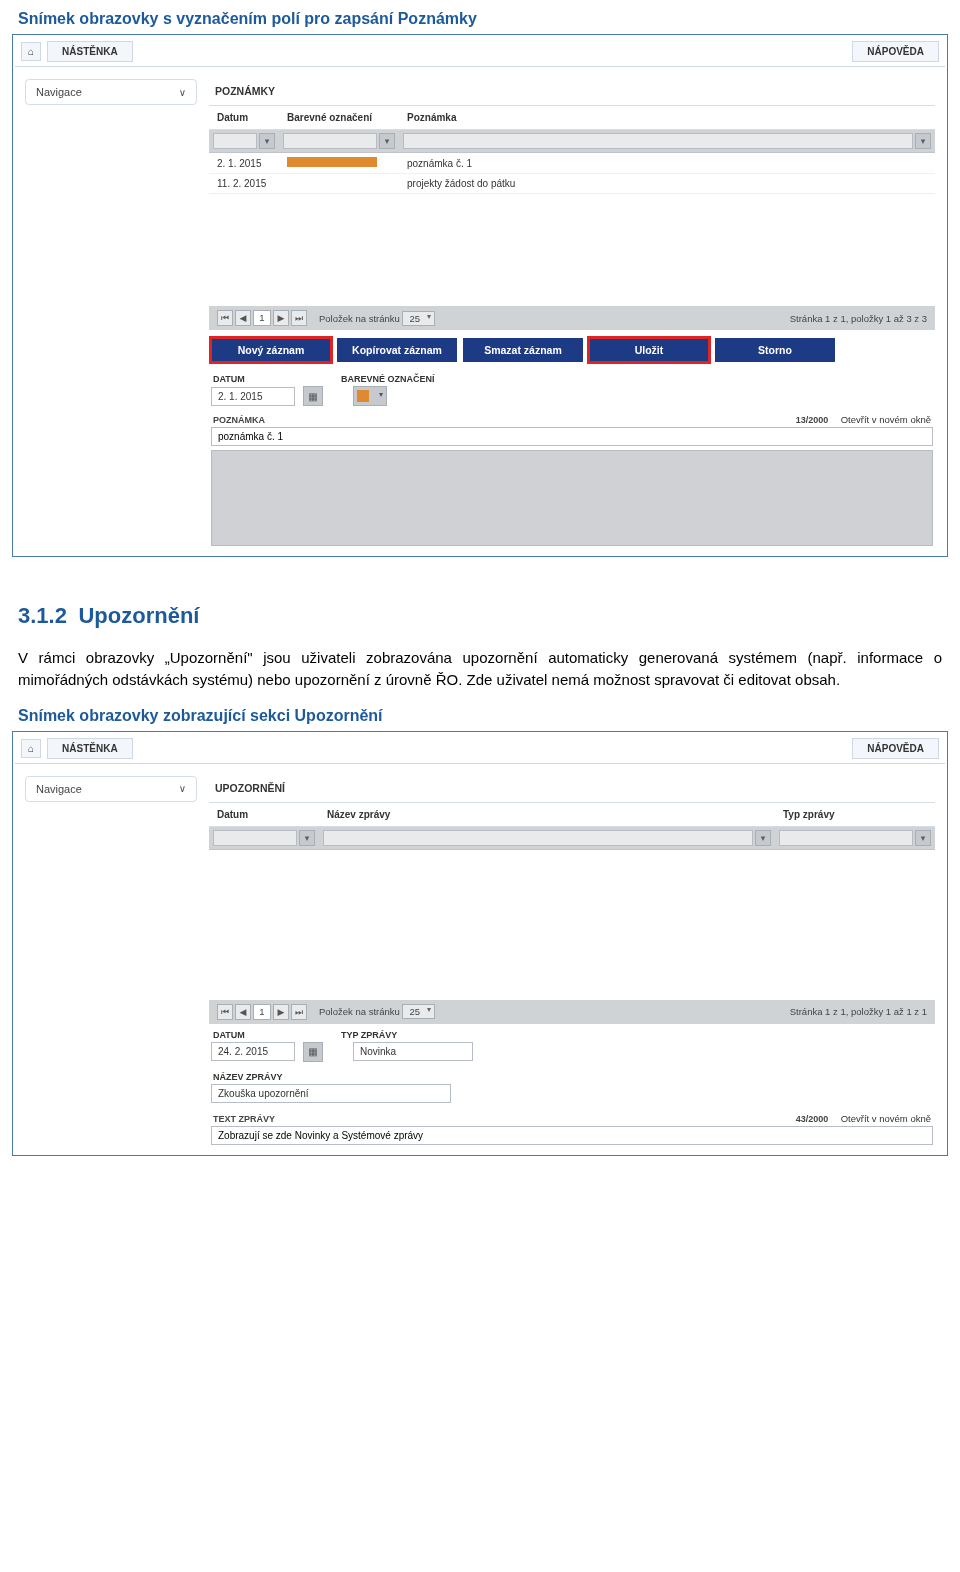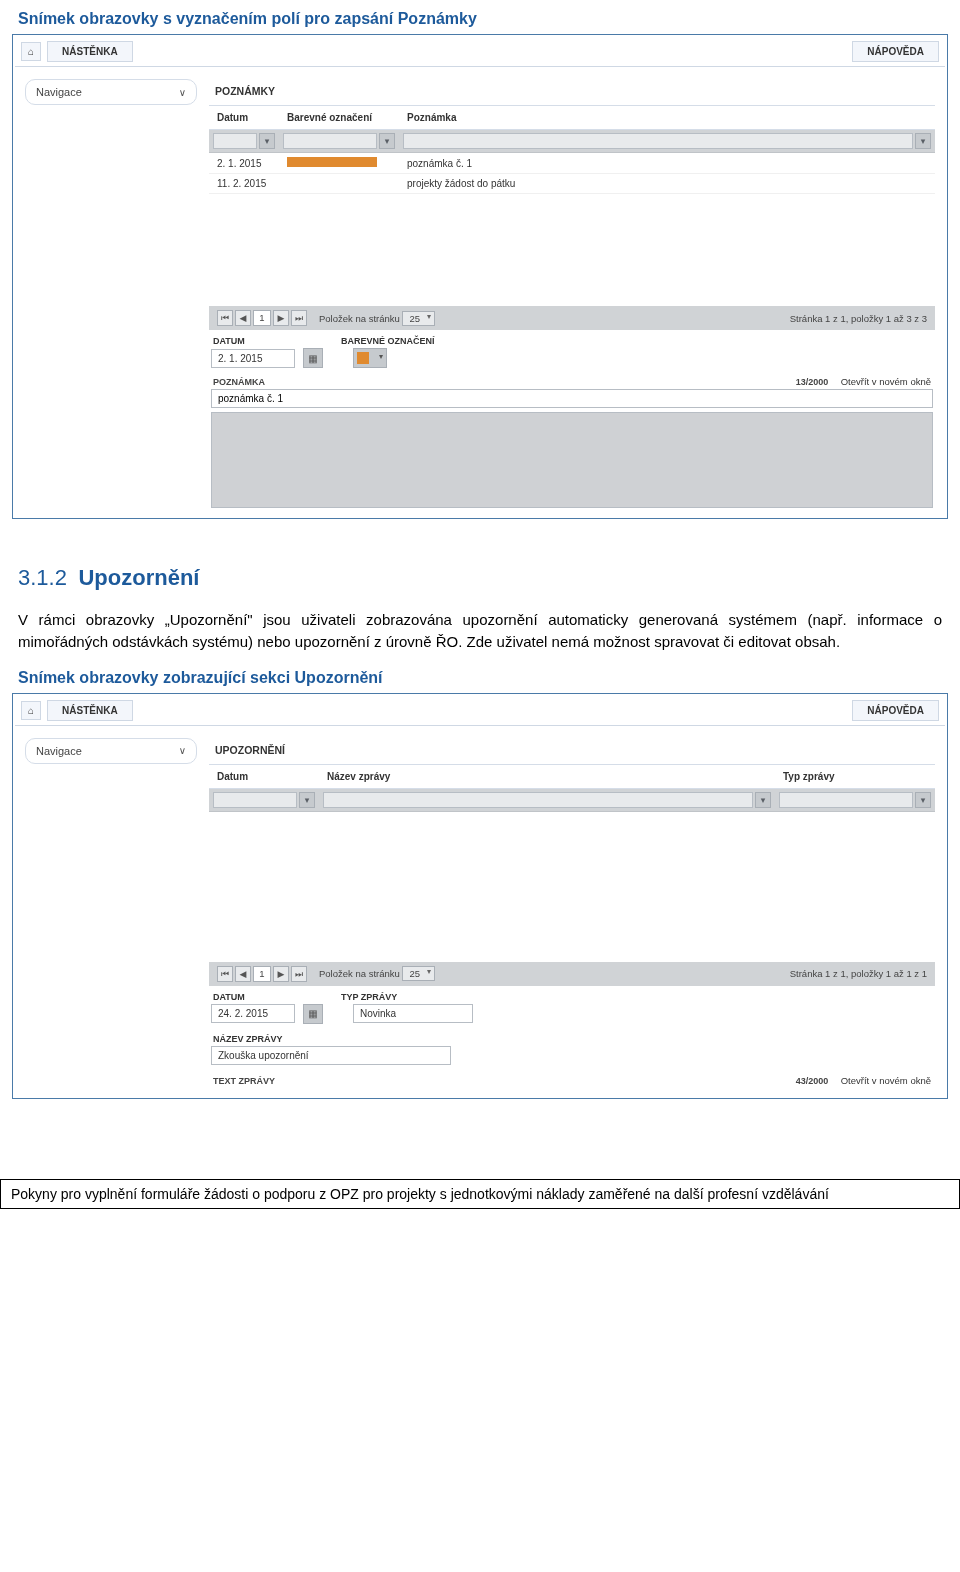--- a/index.html
+++ b/index.html
@@ -65,21 +65,21 @@
     background: #fff;
     padding: 12px 10px 8px;
   }
   .sidebar {
     width: 172px;
     flex-shrink: 0;
     margin-right: 12px;
   }
   .side-card {
     border: 1px solid #d5dde8;
-    border-radius: 10px;
+    border-radius: 4px;
     padding: 6px 10px;
     display: flex;
     align-items: center;
     justify-content: space-between;
     font-size: 11px;
     background: #fff;
   }
   .side-chevron { color: #555; font-size: 10px; }
   .content {
     flex: 1;
@@ -307,21 +307,21 @@
   }
   
   .body-text {
     padding: 8px 18px 6px;
     font-size: 15px;
     line-height: 1.45;
     text-align: justify;
   }
   .sec-num {
     color: #1d5a9b;
-    font-weight: normal;
+    font-weight: bold;
     font-size: 22px;
     display: inline-block;
     width: 56px;
   }
   .sec-title {
     color: #1d5a9b;
     font-weight: bold;
     font-size: 22px;
   }
   .sec-head {
@@ -415,20 +415,27 @@
           <div class="pg-num">1</div>
           <div class="pg-btn">▶</div>
           <div class="pg-btn">⏭</div>
           <span class="perpage">
             <span>Položek na stránku</span>
             <span class="sel">25</span>
           </span>
           <div class="spacer"></div>
           <span>Stránka 1 z 1, položky 1 až 3 z 3</span>
         </div>
+        <div class="action-row">
+          <div class="act-btn hl">Nový záznam</div>
+          <div class="act-btn">Kopírovat záznam</div>
+          <div class="act-btn">Smazat záznam</div>
+          <div class="act-btn hl">Uložit</div>
+          <div class="act-btn">Storno</div>
+        </div>
         <div class="form-area">
           <div class="labels-row">
             <span style="width:108px">DATUM</span>
             <span>BAREVNÉ OZNAČENÍ</span>
           </div>
           <div class="inputs-row">
             <input class="txt-in" style="width: 84px;" value="2. 1. 2015">
             <div class="cal-btn">▦</div>
             <div style="width:14px"></div>
             <div class="color-pick">
@@ -540,27 +547,25 @@
           </div>
           <input class="txt-in" style="width: 240px;" value="Zkouška upozornění">
           <div class="pozn-hdr" style="margin-top:8px">
             <span>TEXT ZPRÁVY</span>
             <span>
               <span>43/2000</span>
               &nbsp;&nbsp;&nbsp;
               <span class="open-new">Otevřít v novém okně</span>
             </span>
           </div>
+          <input class="note-input" value="Zobrazují se zde Novinky a Systémové zprávy" style="">
         </div>
       </div>
     </div>
   </div>
 </div>
 
 <div class="footer-gap"></div>
 
 <table class="footer-tbl">
   <tbody>
-      <tr>
-    <td colspan="3" class="top-cell">Pokyny pro vyplnění formuláře žádosti o podporu z OPZ pro projekty s jednotkovými náklady zaměřené na další profesní vzdělávání</td>
-  </tr>
 </tbody>
   </table>
 
 </body></html>

